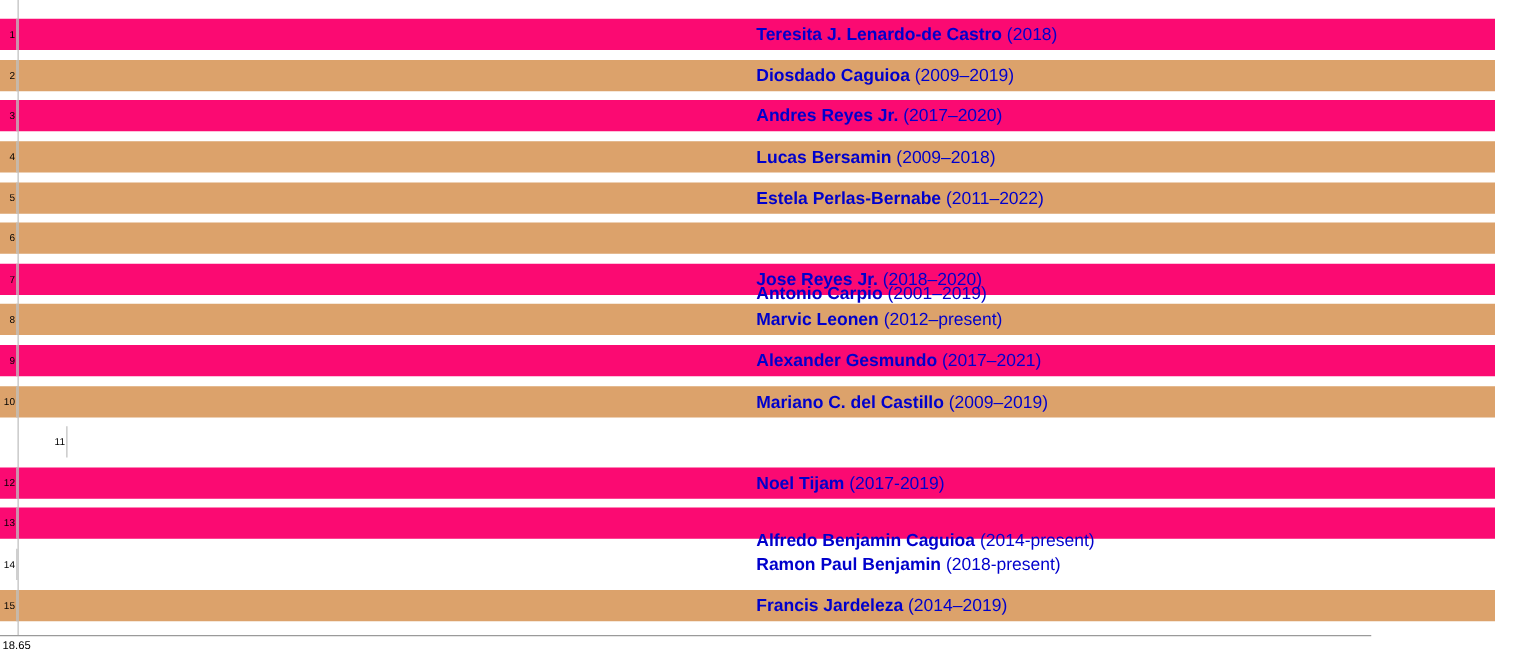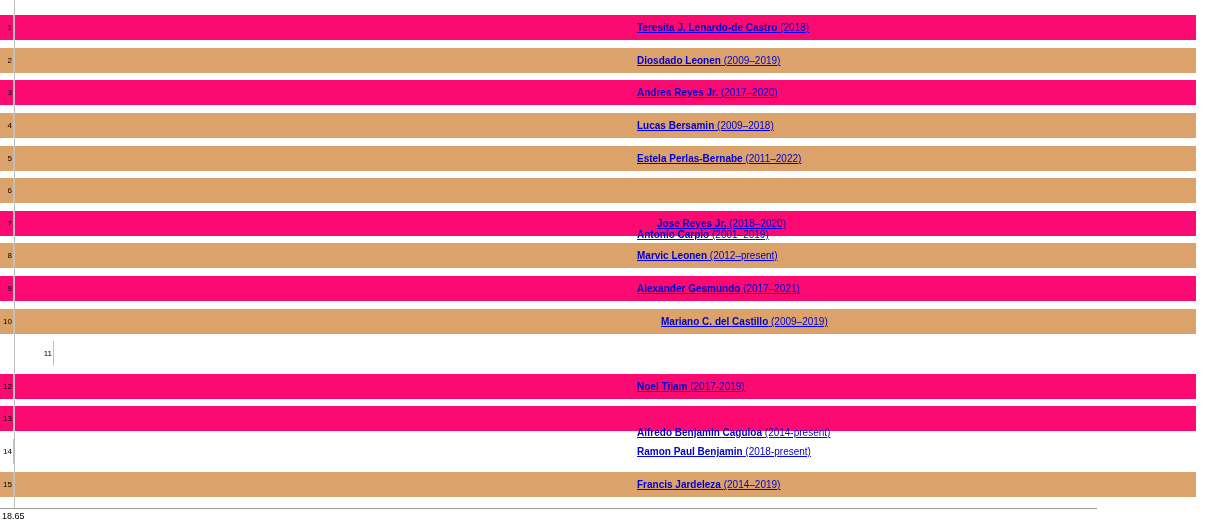--- a/index.html
+++ b/index.html
@@ -41,27 +41,26 @@
     color: #000000;
     text-align: right;
     padding-right: 1px;
     line-height: 25px;
     overflow: hidden;
     background: transparent;
     z-index: 4;
   }
   .cell-text {
     position: absolute;
-    left: 637px;
+    left: 605px;
     white-space: nowrap;
-    font-size: 10px;
+    font-size: 14px;
     line-height: 25px;
     color: #0000ff;
     z-index: 3;
-    text-decoration: underline;
   }
   .cell-text .nm {
     font-weight: bold;
     color: #0000cc;
   }
   .cell-text .yr {
     font-weight: normal;
     color: #0000cc;
   }
   .leftbar {
@@ -97,45 +96,45 @@
 <body>
 
 <div id="sheet">
   <div class="leftbar"></div>
   <div id="rows-container">
       <div class="row" style="top: 15px; background: rgb(251, 10, 114);"></div>
       <div class="row-num" style="top: 15px;">1</div>
       <div class="cell-text" style="top: 15px;"><span class="nm">Teresita J. Lenardo-de Castro</span> <span class="yr">(2018)</span></div>
       <div class="row" style="top: 48px; background: rgb(220, 162, 107);"></div>
       <div class="row-num" style="top: 48px;">2</div>
-      <div class="cell-text" style="top: 48px;"><span class="nm">Diosdado Leonen</span> <span class="yr">(2009–2019)</span></div>
+      <div class="cell-text" style="top: 48px;"><span class="nm">Diosdado Caguioa</span> <span class="yr">(2009–2019)</span></div>
       <div class="row" style="top: 80px; background: rgb(251, 10, 114);"></div>
       <div class="row-num" style="top: 80px;">3</div>
       <div class="cell-text" style="top: 80px;"><span class="nm">Andres Reyes Jr.</span> <span class="yr">(2017–2020)</span></div>
       <div class="row" style="top: 113px; background: rgb(220, 162, 107);"></div>
       <div class="row-num" style="top: 113px;">4</div>
       <div class="cell-text" style="top: 113px;"><span class="nm">Lucas Bersamin</span> <span class="yr">(2009–2018)</span></div>
       <div class="row" style="top: 146px; background: rgb(220, 162, 107);"></div>
       <div class="row-num" style="top: 146px;">5</div>
       <div class="cell-text" style="top: 146px;"><span class="nm">Estela Perlas-Bernabe</span> <span class="yr">(2011–2022)</span></div>
       <div class="row" style="top: 178px; background: rgb(220, 162, 107);"></div>
       <div class="row-num" style="top: 178px;">6</div>
       <div class="cell-text" style="top: 178px; margin-top: 44px;"><span class="nm">Antonio Carpio</span> <span class="yr">(2001–2019)</span></div>
       <div class="row" style="top: 211px; background: rgb(251, 10, 114);"></div>
       <div class="row-num" style="top: 211px;">7</div>
-      <div class="cell-text" style="top: 211px; margin-left: 20px;"><span class="nm">Jose Reyes Jr.</span> <span class="yr">(2018–2020)</span></div>
+      <div class="cell-text" style="top: 211px;"><span class="nm">Jose Reyes Jr.</span> <span class="yr">(2018–2020)</span></div>
       <div class="row" style="top: 243px; background: rgb(220, 162, 107);"></div>
       <div class="row-num" style="top: 243px;">8</div>
       <div class="cell-text" style="top: 243px;"><span class="nm">Marvic Leonen</span> <span class="yr">(2012–present)</span></div>
       <div class="row" style="top: 276px; background: rgb(251, 10, 114);"></div>
       <div class="row-num" style="top: 276px;">9</div>
       <div class="cell-text" style="top: 276px;"><span class="nm">Alexander Gesmundo</span> <span class="yr">(2017–2021)</span></div>
       <div class="row" style="top: 309px; background: rgb(220, 162, 107);"></div>
       <div class="row-num" style="top: 309px;">10</div>
-      <div class="cell-text" style="top: 309px; margin-left: 24px;"><span class="nm">Mariano C. del Castillo</span> <span class="yr">(2009–2019)</span></div>
+      <div class="cell-text" style="top: 309px;"><span class="nm">Mariano C. del Castillo</span> <span class="yr">(2009–2019)</span></div>
       <div class="row" style="top: 341px; background: rgb(255, 255, 255);"></div>
       <div class="row-num" style="top: 341px; margin-left: 40px;">11</div>
       <div class="cell-text" style="top: 341px;"><span class="nm"></span> <span class="yr"></span></div>
       <div class="row" style="top: 374px; background: rgb(251, 10, 114);"></div>
       <div class="row-num" style="top: 374px;">12</div>
       <div class="cell-text" style="top: 374px;"><span class="nm">Noel Tijam</span> <span class="yr">(2017-2019)</span></div>
       <div class="row" style="top: 406px; background: rgb(251, 10, 114);"></div>
       <div class="row-num" style="top: 406px;">13</div>
       <div class="cell-text" style="top: 406px; margin-top: 14px;"><span class="nm">Alfredo Benjamin Caguioa</span> <span class="yr">(2014-present)</span></div>
       <div class="row" style="top: 439px; background: rgb(255, 255, 255);"></div>

